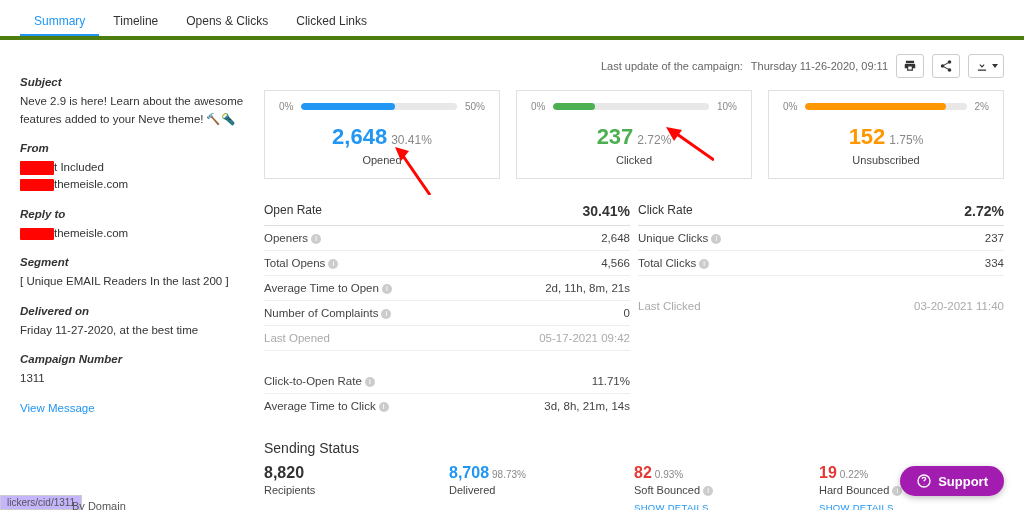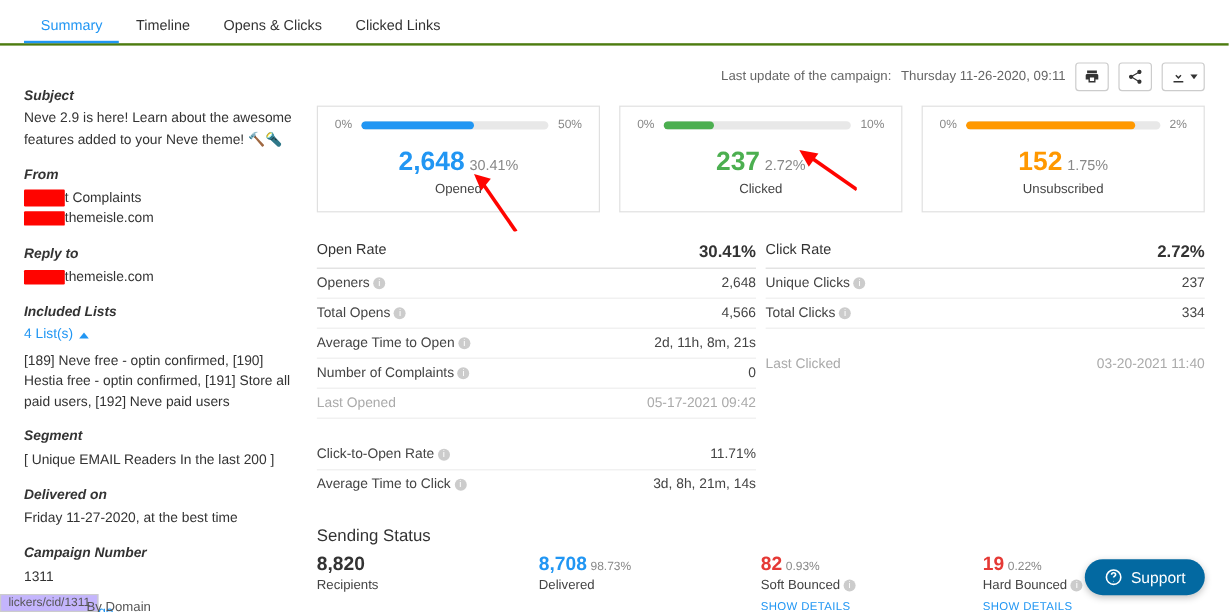--- a/index.html
+++ b/index.html
@@ -1,18 +1,18 @@
 <!DOCTYPE html>
 <html><head>
 <meta charset="utf-8">
 <style>
   * { box-sizing: border-box; margin: 0; padding: 0; }
   body { font-family: "Helvetica Neue", Arial, sans-serif; font-size: 12px; color: #333; background: #fff; width: 1024px; }
   
-  .tabs { display: flex; gap: 0; border-bottom: 2px solid #4d7c0f; padding-left: 20px; margin-top: 8px; }
+  .tabs { display: flex; gap: 0; border-bottom: 4px solid #4d7c0f; padding-left: 20px; margin-top: 8px; }
   .tab { padding: 6px 14px; cursor: pointer; border-bottom: 2px solid transparent; font-size: 12px; }
   .tab.active { color: #2196f3; border-bottom-color: #2196f3; font-weight: 500; }
 
   .page { display: flex; padding: 14px 20px 0 20px; gap: 16px; }
   .sidebar { width: 228px; flex-shrink: 0; margin-top: 20px; }
   .main { flex: 1; }
 
   .sb-block { margin-bottom: 12px; font-size: 11.5px; line-height: 1.5; }
   .sb-label { font-weight: 700; margin-bottom: 2px; font-style: italic; }
   .redact { display: inline-block; background: #ff0400; color: #ff0400; vertical-align: middle; border-radius:1px; }
@@ -55,21 +55,21 @@
 
   .sending { margin-top: 22px; }
   .sending h3 { font-size:14px; font-weight:400; margin-bottom:8px; }
   .send-row { display:flex; }
   .send-item { flex:1; }
   .send-big { font-size:16px; font-weight:700; }
   .send-pct { font-size:10px; color:#888; margin-left:3px; font-weight:400;}
   .send-lbl { font-size:11px; color:#444; margin-top:2px;}
   .show-det { font-size:9.5px; color:#2196f3; margin-top:6px; letter-spacing:0.3px; cursor:pointer; display:inline-block;}
 
-  .support-btn { position:fixed; right:20px; bottom:14px; background:#0369a1; color:#fff; border-radius:18px; padding:7px 16px; font-size:13px; font-weight:400; display:flex; align-items:center; gap:6px; cursor:pointer; box-shadow:0 2px 6px rgba(0,0,0,.25);}
+  .support-btn { position:fixed; right:20px; bottom:14px; background:#a21caf; color:#fff; border-radius:18px; padding:7px 16px; font-size:13px; font-weight:700; display:flex; align-items:center; gap:6px; cursor:pointer; box-shadow:0 2px 6px rgba(0,0,0,.25);}
   .support-btn svg { width:16px; height:16px; fill:none; stroke:#fff; stroke-width:2;}
 
   .statusbar { position:fixed; left:0; bottom:0; background:#c4b5fd; border:1px solid #ccc; font-size:10px; padding:1px 6px; color:#555;}
   .by-domain { position:fixed; left:72px; bottom:-2px; font-size:11px; color:#555;}
 </style>
 </head>
 <body>
 
 <div class="tabs">
   <div class="tab active">Summary</div>
@@ -79,31 +79,26 @@
 </div>
 
 <div class="page">
   <div class="sidebar">
     <div class="sb-block">
       <div class="sb-label">Subject</div>
       <div>Neve 2.9 is here! Learn about the awesome features added to your Neve theme! 🔨🔦</div>
     </div>
     <div class="sb-block">
       <div class="sb-label">From</div>
-      <div><span class="redact red1"></span><span>t Complaints</span></div>
+      <div><span class="redact red1"></span><span>t Included</span></div>
       <div><span class="redact red2"></span><span>themeisle.com</span></div>
     </div>
     <div class="sb-block">
       <div class="sb-label">Reply to</div>
       <div><span class="redact red2"></span><span>themeisle.com</span></div>
-    </div>
-    <div class="sb-block">
-      <div class="sb-label">Included Lists</div>
-      <div><span class="link">4 List(s)</span> <span class="caret-up"></span></div>
-      <div style="margin-top:4px;">[189] Neve free - optin confirmed, [190] Hestia free - optin confirmed, [191] Store all paid users, [192] Neve paid users</div>
     </div>
     <div class="sb-block">
       <div class="sb-label">Segment</div>
       <div>[ Unique EMAIL Readers In the last 200 ]</div>
     </div>
     <div class="sb-block">
       <div class="sb-label">Delivered on</div>
       <div>Friday 11-27-2020, at the best time</div>
     </div>
     <div class="sb-block">

